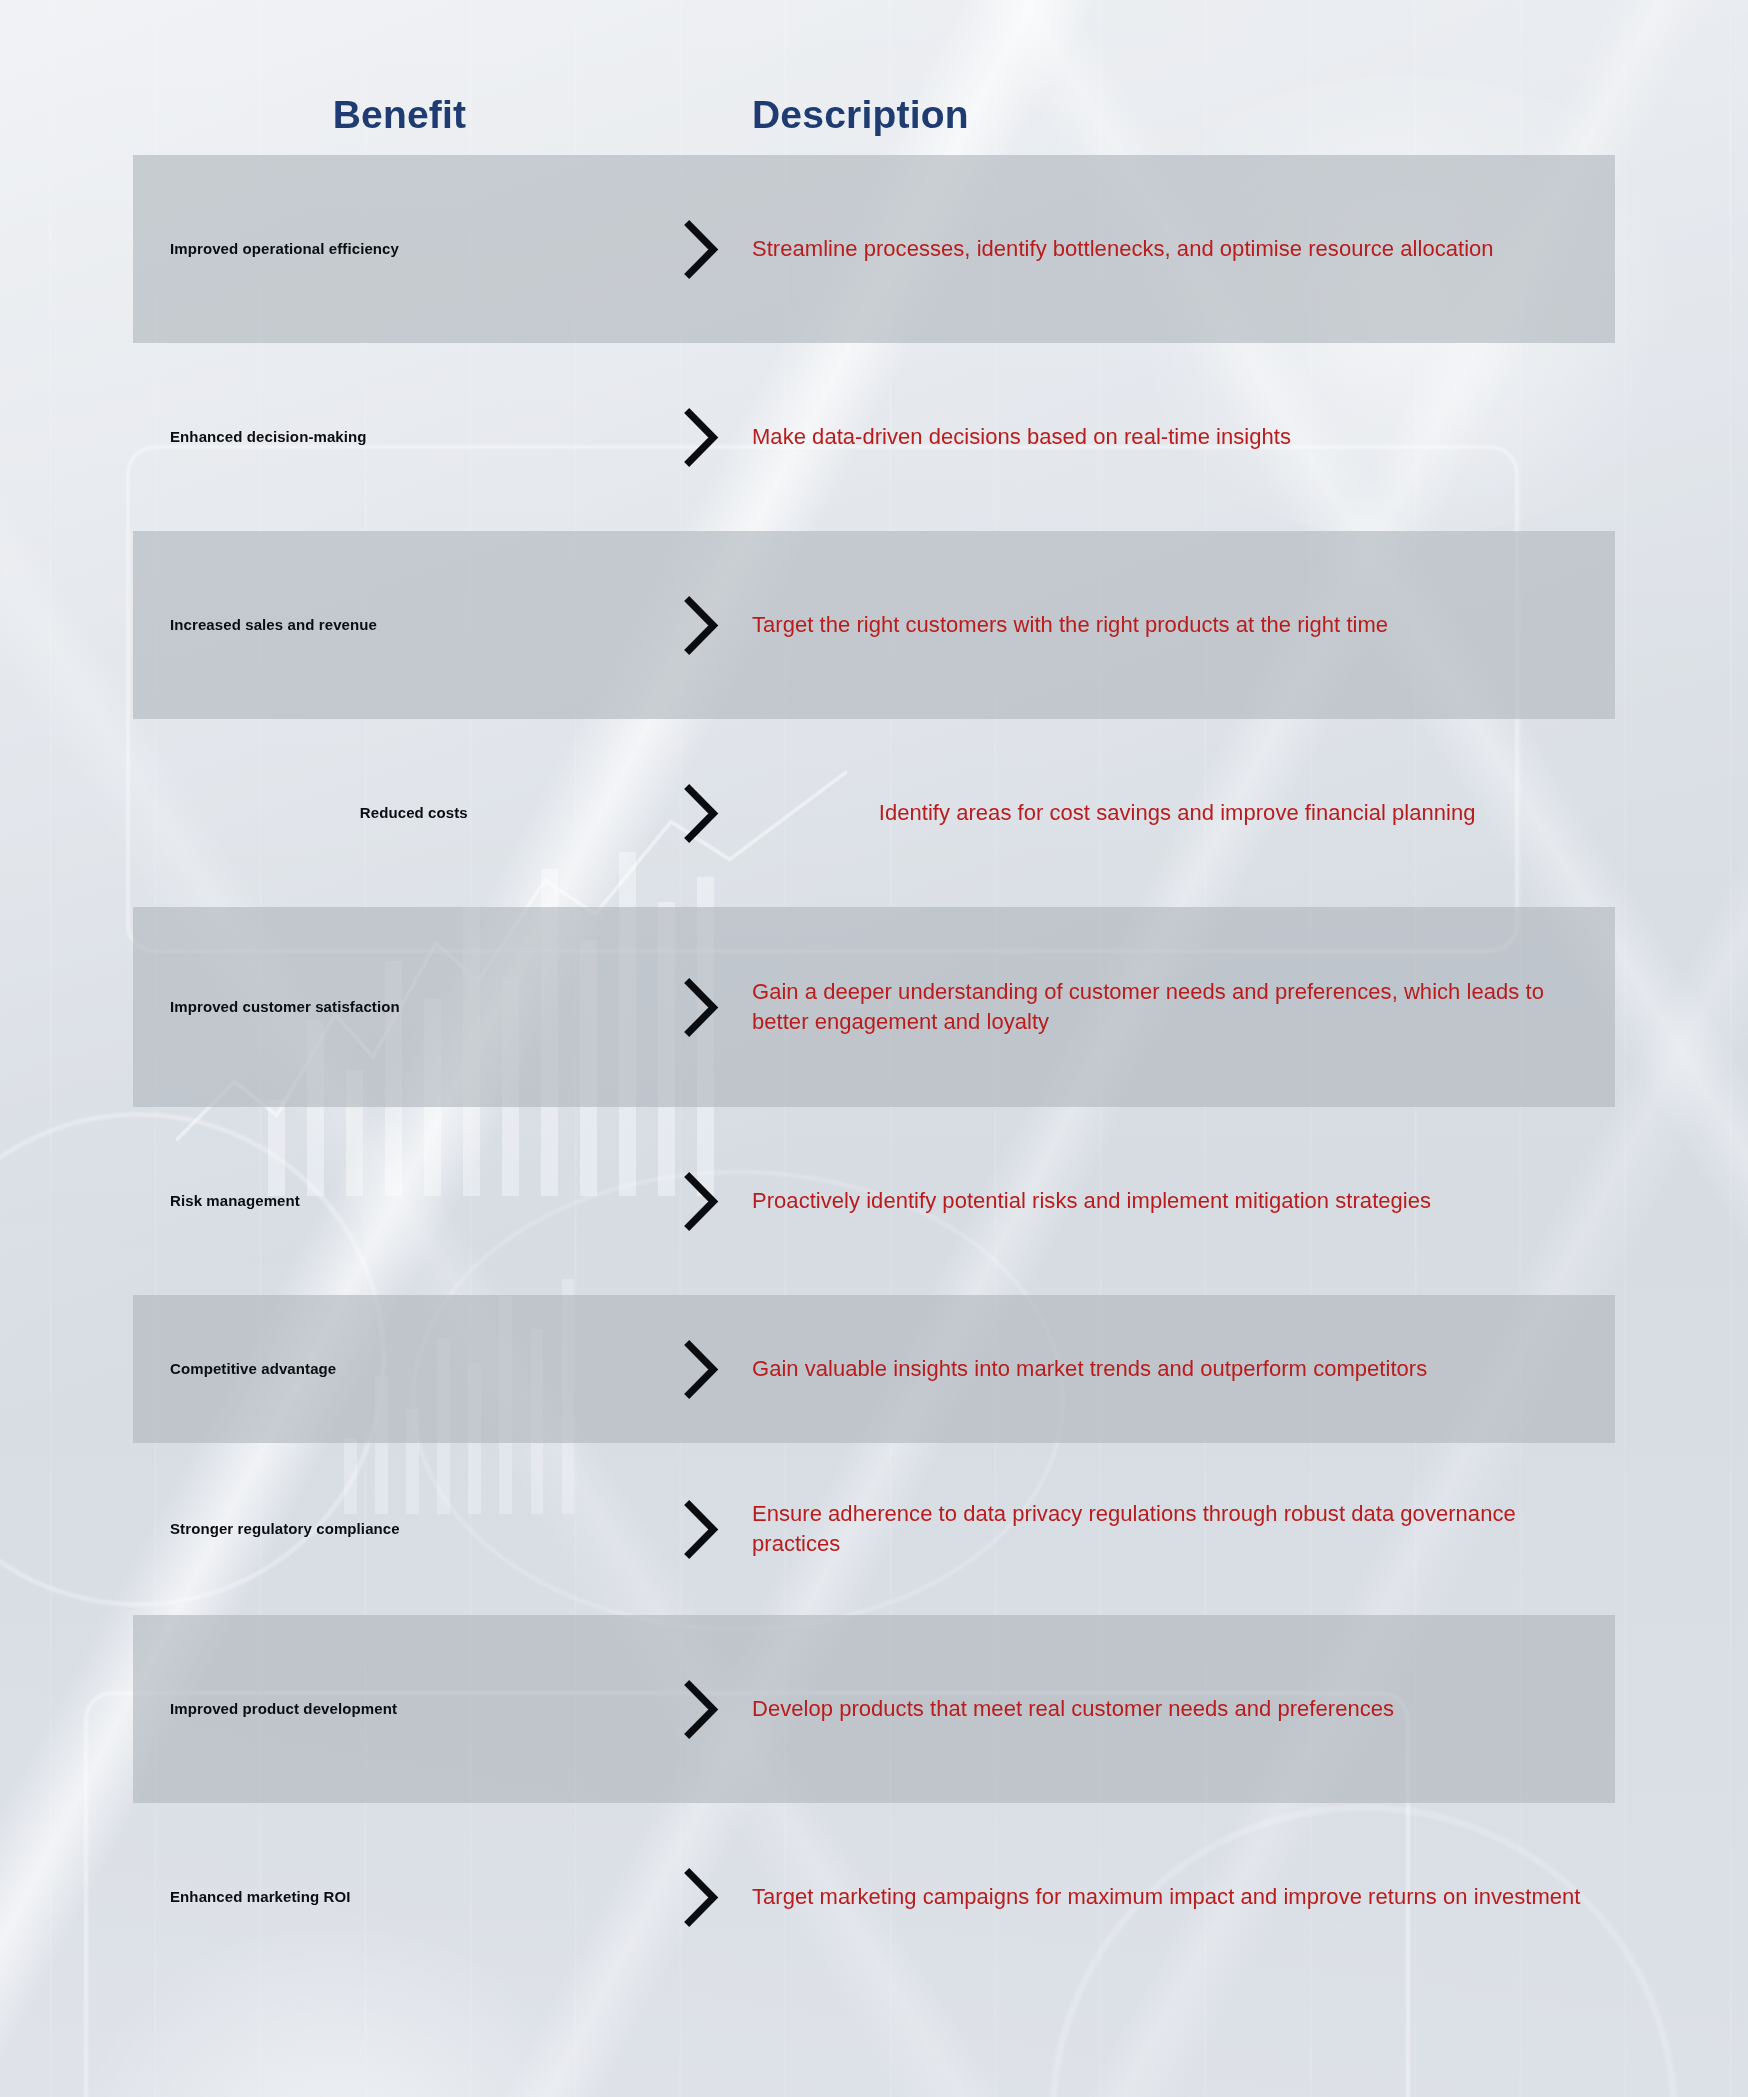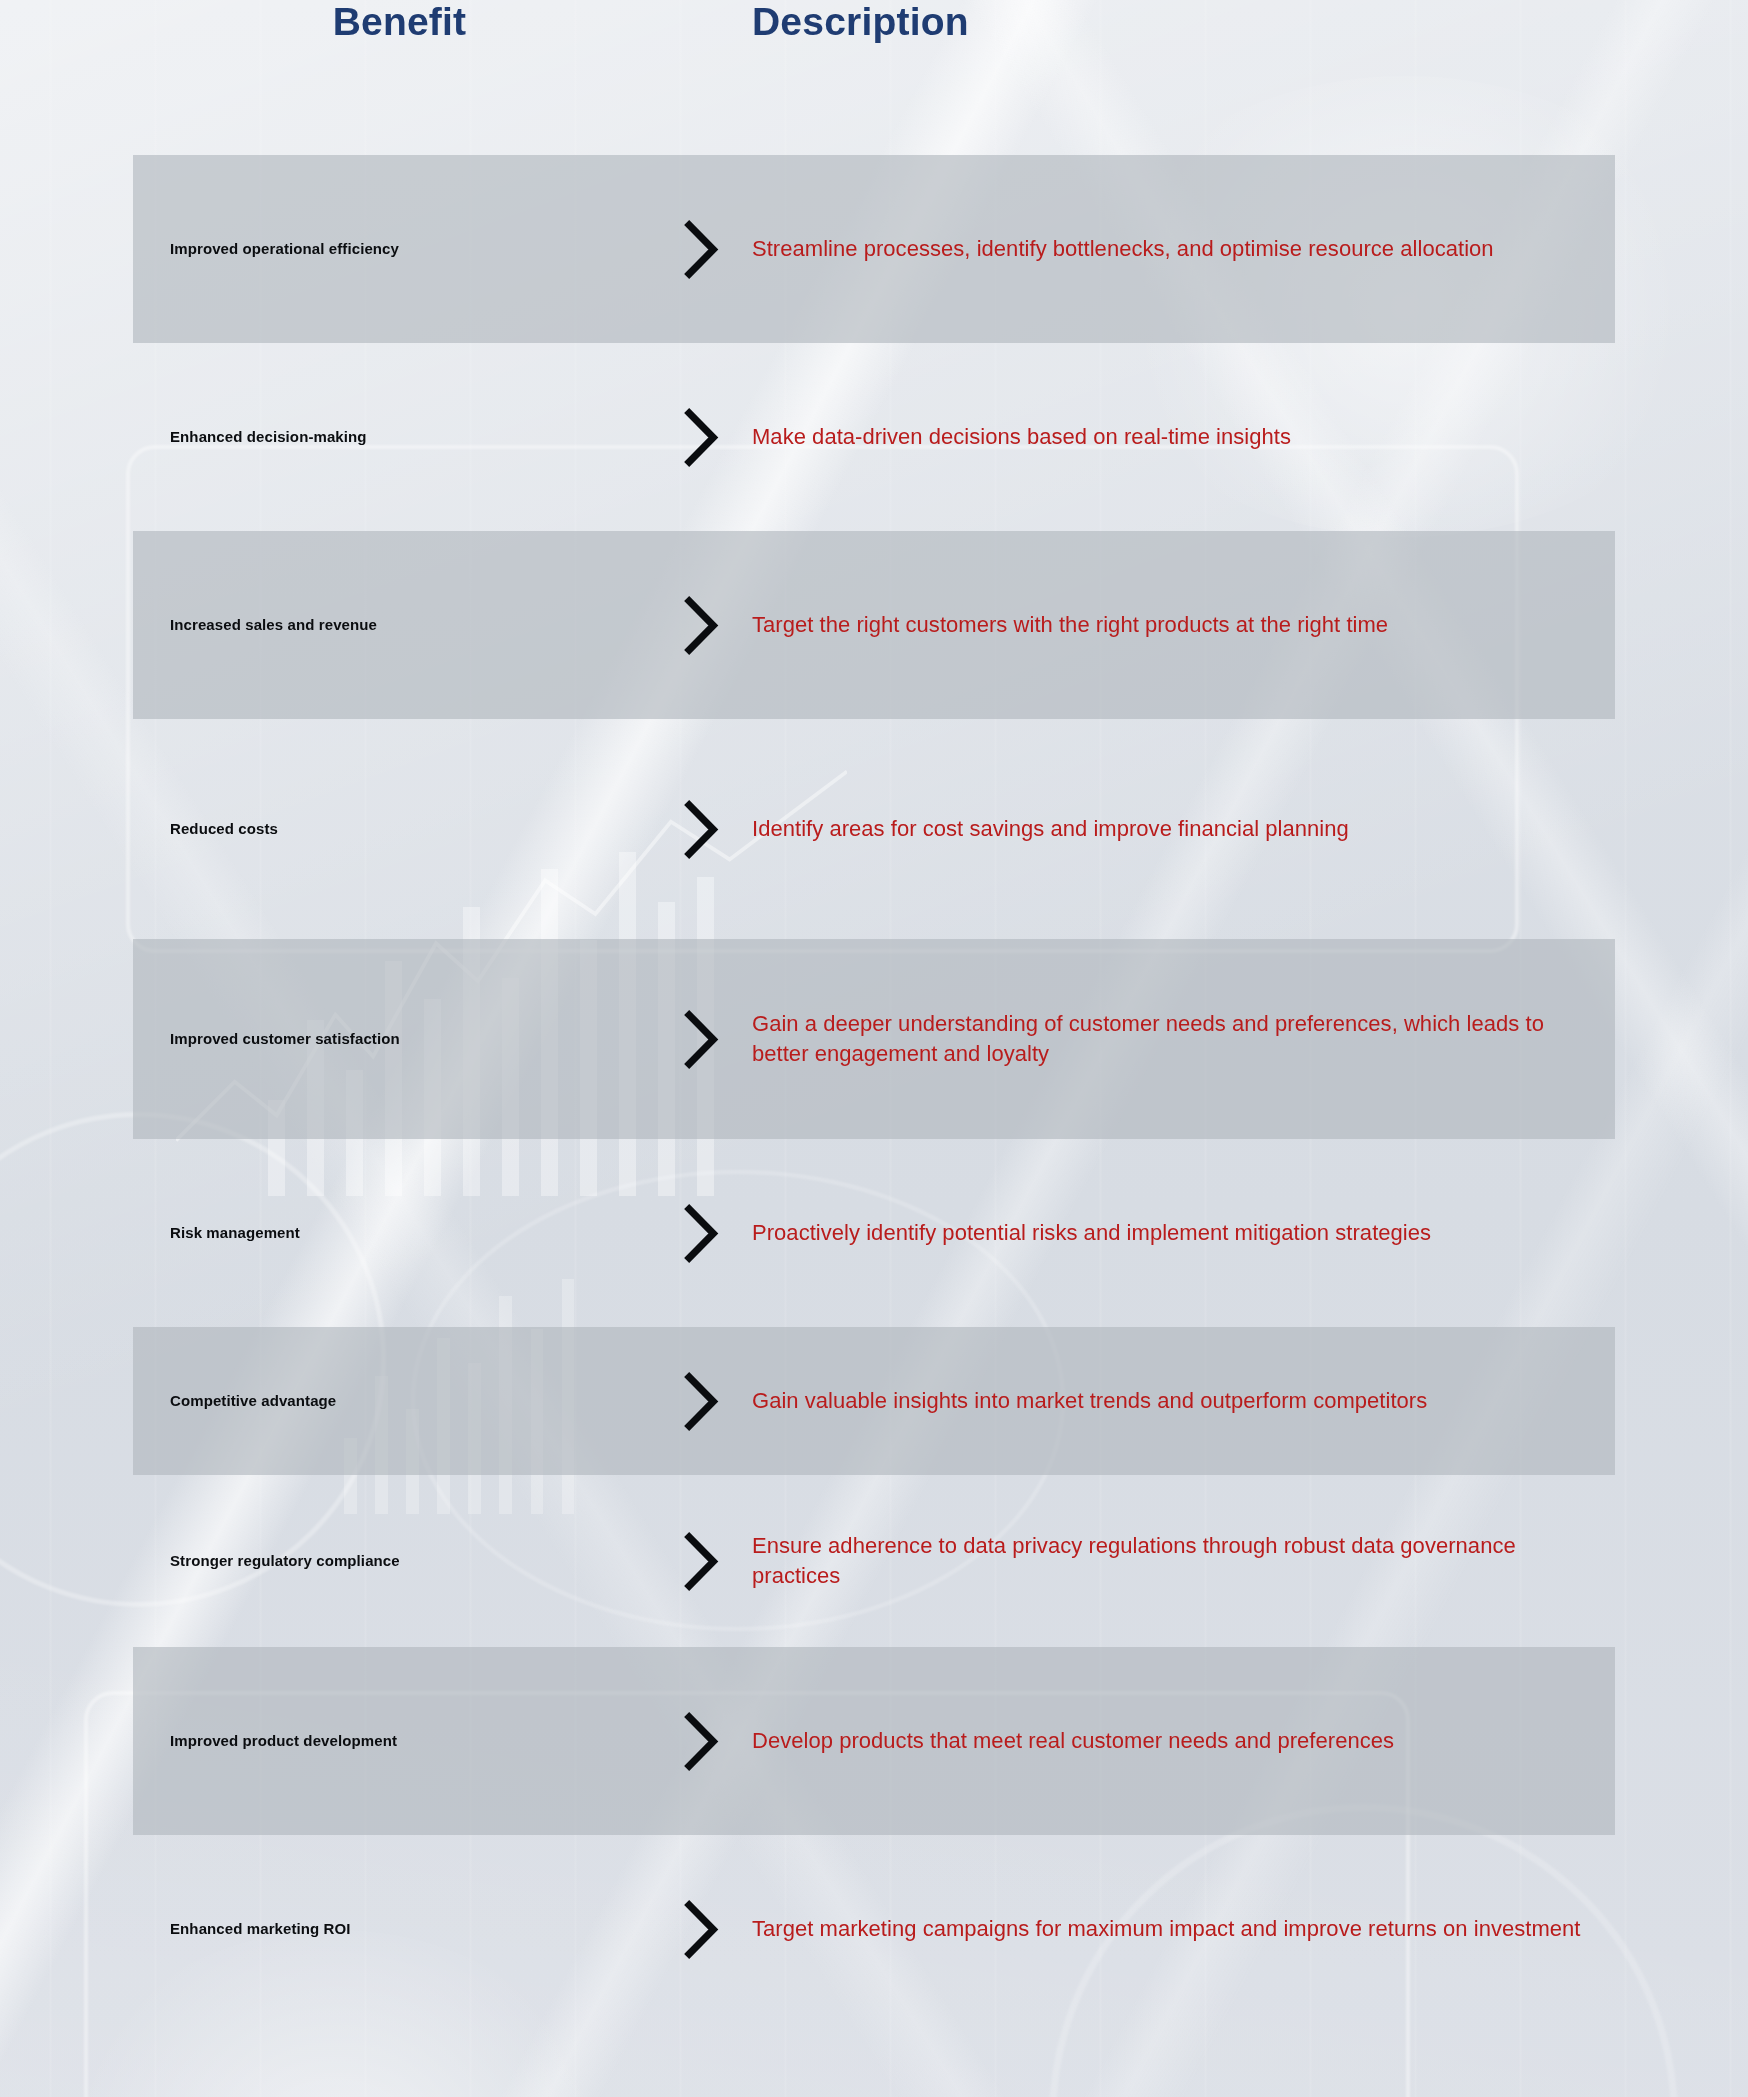--- a/index.html
+++ b/index.html
@@ -78,21 +78,21 @@
     position:absolute; border-radius:50%;
     background:radial-gradient(circle, rgba(255,255,255,.55) 0%, rgba(255,255,255,0) 70%);
   }
   .gl1 { left:1091px; top:76px;  width:629px; height:461px; }
   .gl2 { left:42px;  top:1930px; width:587px; height:503px; }
 
   
   .table-wrap { position:absolute; left:0; top:0; width:1748px; }
 
   .head-row {
-    display:flex; 
+    display:flex; align-items:flex-end;
     height:155px; padding:0 133px;
   }
   .head-cell {
     font-size:39px; font-weight:bold; letter-spacing:0.2px;
     color:#1f3c72; padding-bottom:17.6px;
     text-align:center;
   }
   .head-benefit    { width:533px; }
   .head-spacer     { width:67px; }
   .head-desc       { width:881px; text-align:left; padding-left:19px; }
@@ -205,21 +205,21 @@
         <div class="row shaded" style="height: 188px;">
     <div class="band"></div>
     <div class="cell-benefit">Increased sales and revenue</div>
     <div class="cell-icon">
       <svg width="40" height="63" viewBox="0 0 96 150" aria-hidden="true">
         <polyline points="16,10 80,75 16,140" fill="none" stroke="#0a0c0f" stroke-width="17" stroke-linecap="butt" stroke-linejoin="miter"></polyline>
       </svg>
     </div>
     <div class="cell-desc">Target the right customers with the right products at the right time</div>
   </div>
-        <div class="row" style="height: 220px;">
+        <div class="row" style="height: 188px; text-align: center;">
     <div class="band"></div>
     <div class="cell-benefit">Reduced costs</div>
     <div class="cell-icon">
       <svg width="40" height="63" viewBox="0 0 96 150" aria-hidden="true">
         <polyline points="16,10 80,75 16,140" fill="none" stroke="#0a0c0f" stroke-width="17" stroke-linecap="butt" stroke-linejoin="miter"></polyline>
       </svg>
     </div>
     <div class="cell-desc">Identify areas for cost savings and improve financial planning</div>
   </div>
         <div class="row shaded" style="height: 200px; border-radius: 20px;">

